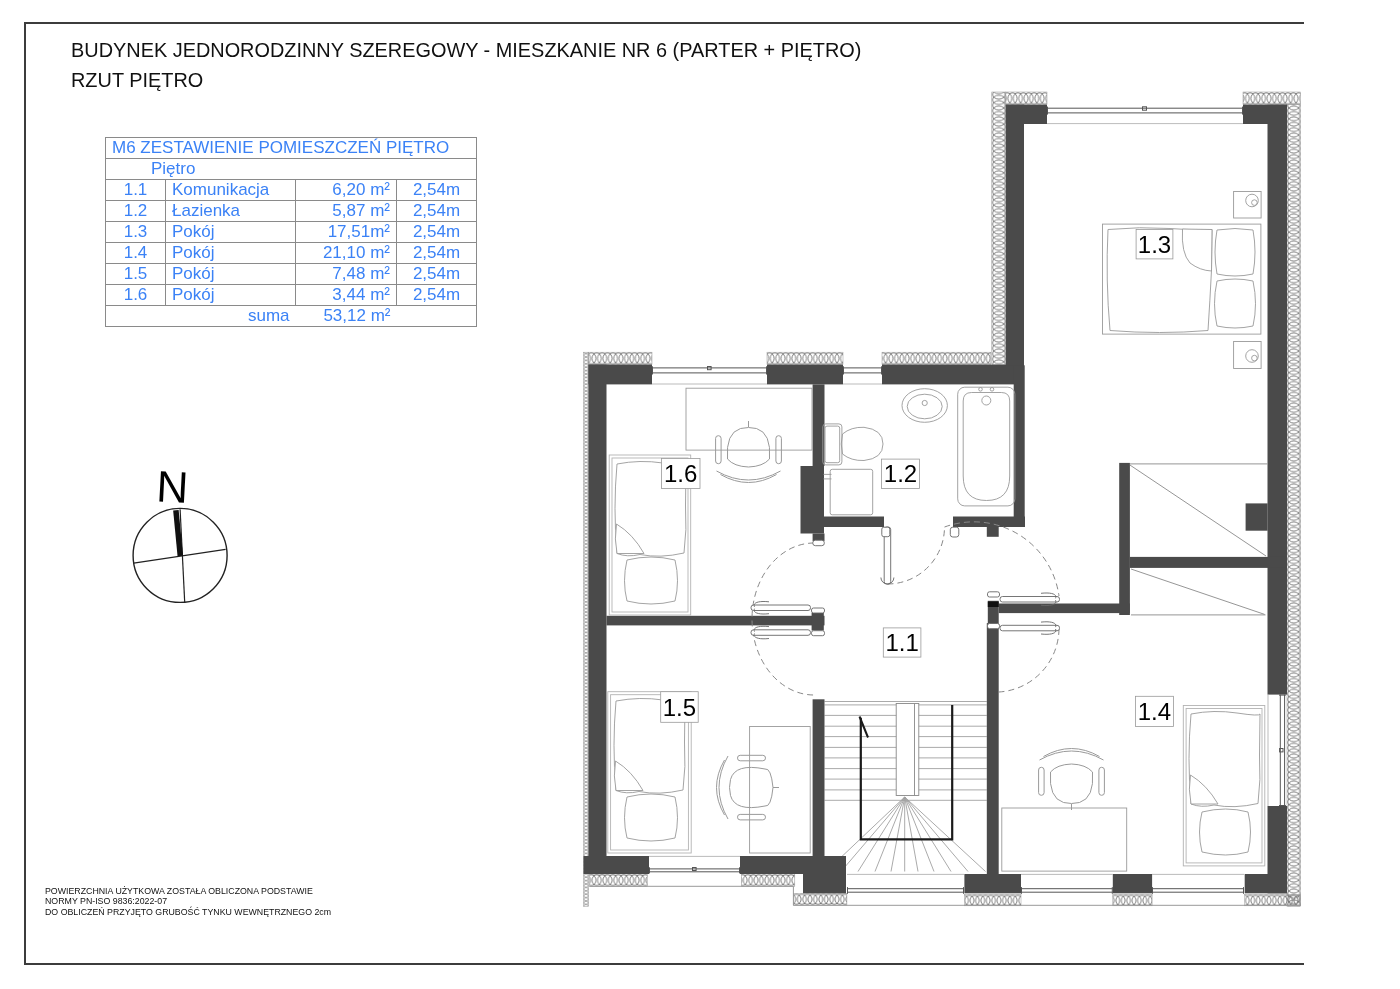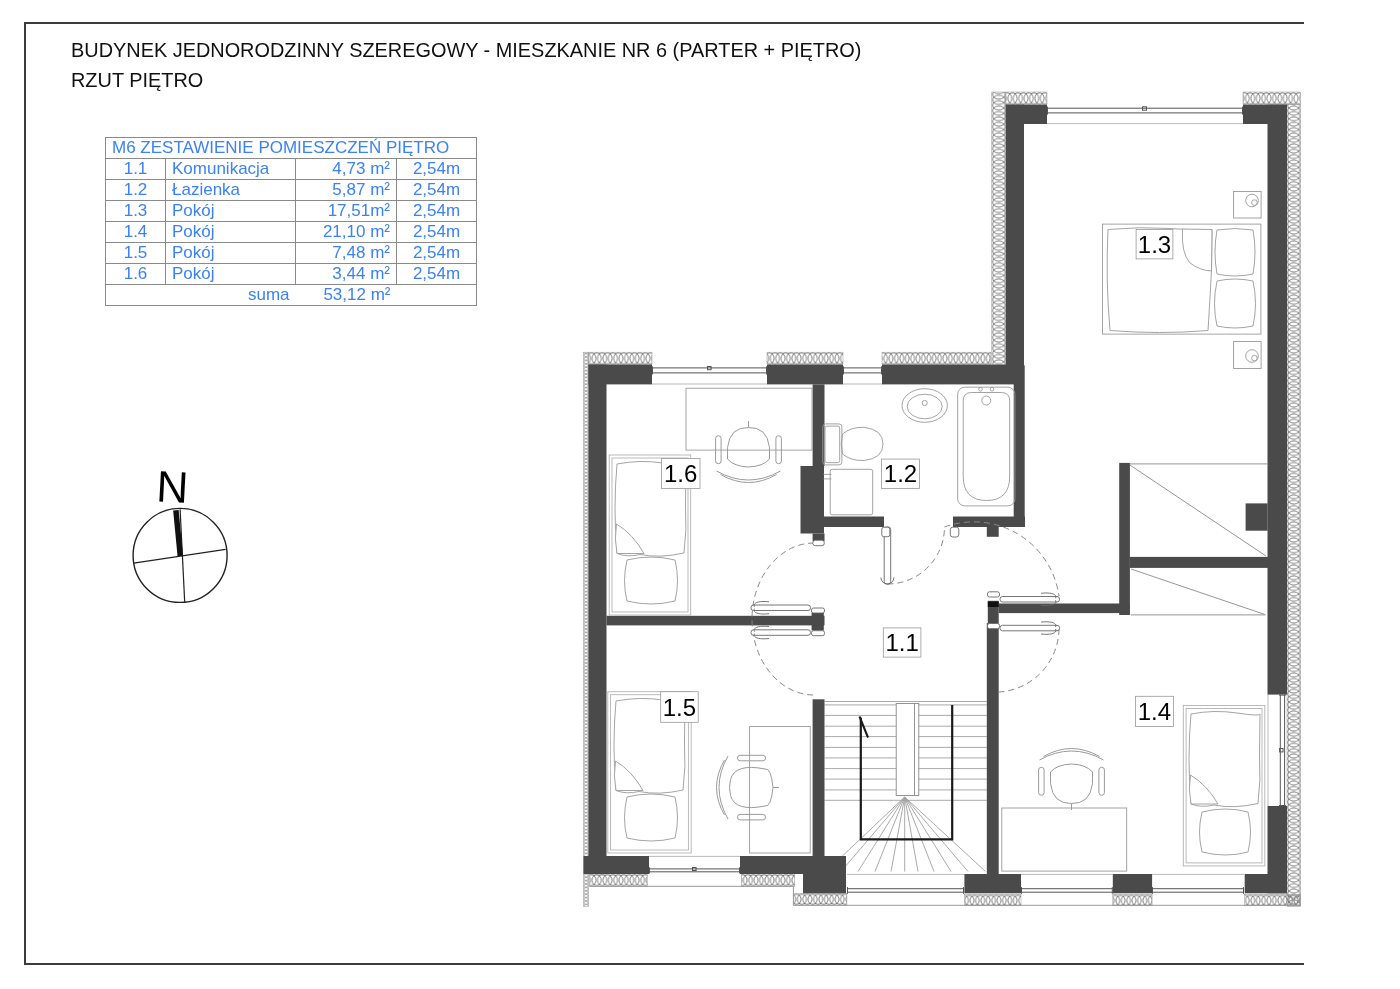--- a/index.html
+++ b/index.html
@@ -33,24 +33,27 @@
     <colgroup>
           <col style="width:60px">
           <col style="width:130px">
           <col style="width:101px">
           <col style="width:80px">
         </colgroup>
     <tbody>
           <tr style="height:17px">
             <td colspan="4">M6 ZESTAWIENIE POMIESZCZEŃ PIĘTRO</td>
           </tr>
+    <tr style="height:19px">
+            <td colspan="4" style="padding-left:45px">Piętro</td>
+          </tr>
     <tr>
             <td class="num">1.1</td>
             <td>Komunikacja</td>
-            <td class="ar">4,73 m²</td>
+            <td class="ar">6,20 m²</td>
             <td class="num">2,54m</td>
           </tr>
     <tr>
             <td class="num">1.2</td>
             <td>Łazienka</td>
             <td class="ar">5,87 m²</td>
             <td class="num">2,54m</td>
           </tr>
     <tr>
             <td class="num">1.3</td>
@@ -76,20 +79,25 @@
             <td class="ar">3,44 m²</td>
             <td class="num">2,54m</td>
           </tr>
     <tr>
             <td colspan="2" class="ar nbl">suma</td>
             <td class="ar nb">53,12 m²</td>
             <td class="nbr"></td>
           </tr>
   </tbody>
       </table>
+  </div>
+  <div id="footer">
+    POWIERZCHNIA UŻYTKOWA ZOSTAŁA OBLICZONA PODSTAWIE<br>
+    NORMY PN-ISO 9836:2022-07<br>
+    DO OBLICZEŃ PRZYJĘTO GRUBOŚĆ TYNKU WEWNĘTRZNEGO 2cm
   </div>
   <svg width="1400" height="989" viewBox="0 0 1400 989">
     <defs>
       <pattern id="hA" x="0" y="352.2" width="5.4" height="12.4" patternUnits="userSpaceOnUse">
         <ellipse cx="2.7" cy="6.2" rx="4.6" ry="5.5" fill="none" stroke="#606060" stroke-width="0.8"></ellipse>
         <ellipse cx="-2.7" cy="6.2" rx="4.6" ry="5.5" fill="none" stroke="#606060" stroke-width="0.8"></ellipse>
         <ellipse cx="8.100000000000001" cy="6.2" rx="4.6" ry="5.5" fill="none" stroke="#606060" stroke-width="0.8"></ellipse>
       </pattern>
       <pattern id="hB" x="0" y="92" width="5.4" height="12.7" patternUnits="userSpaceOnUse">
         <ellipse cx="2.7" cy="6.35" rx="4.6" ry="5.6" fill="none" stroke="#606060" stroke-width="0.8"></ellipse>

